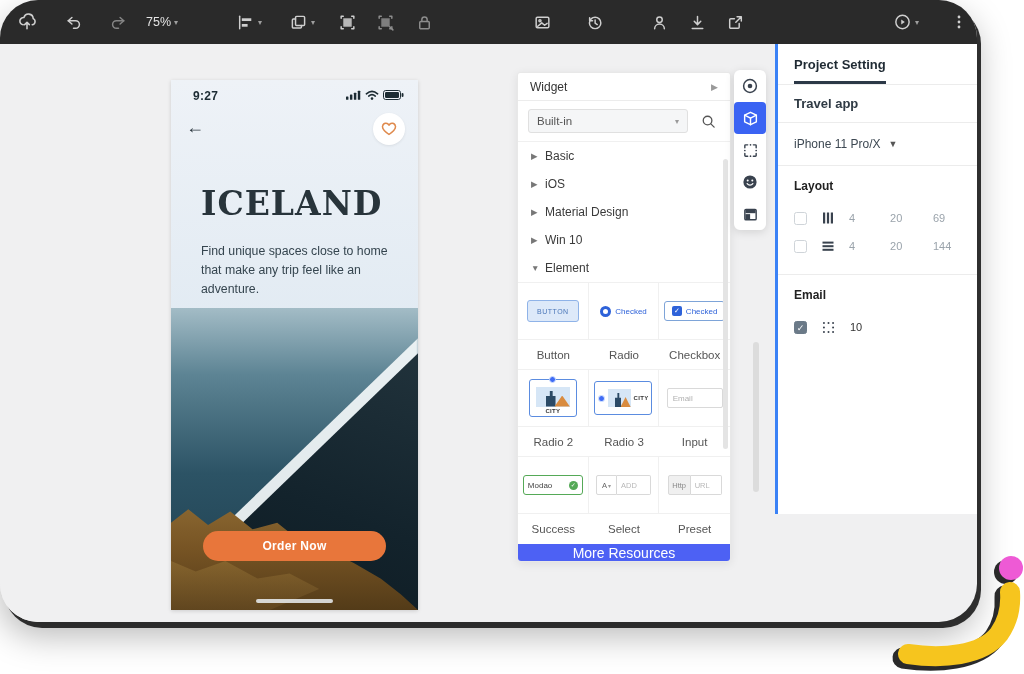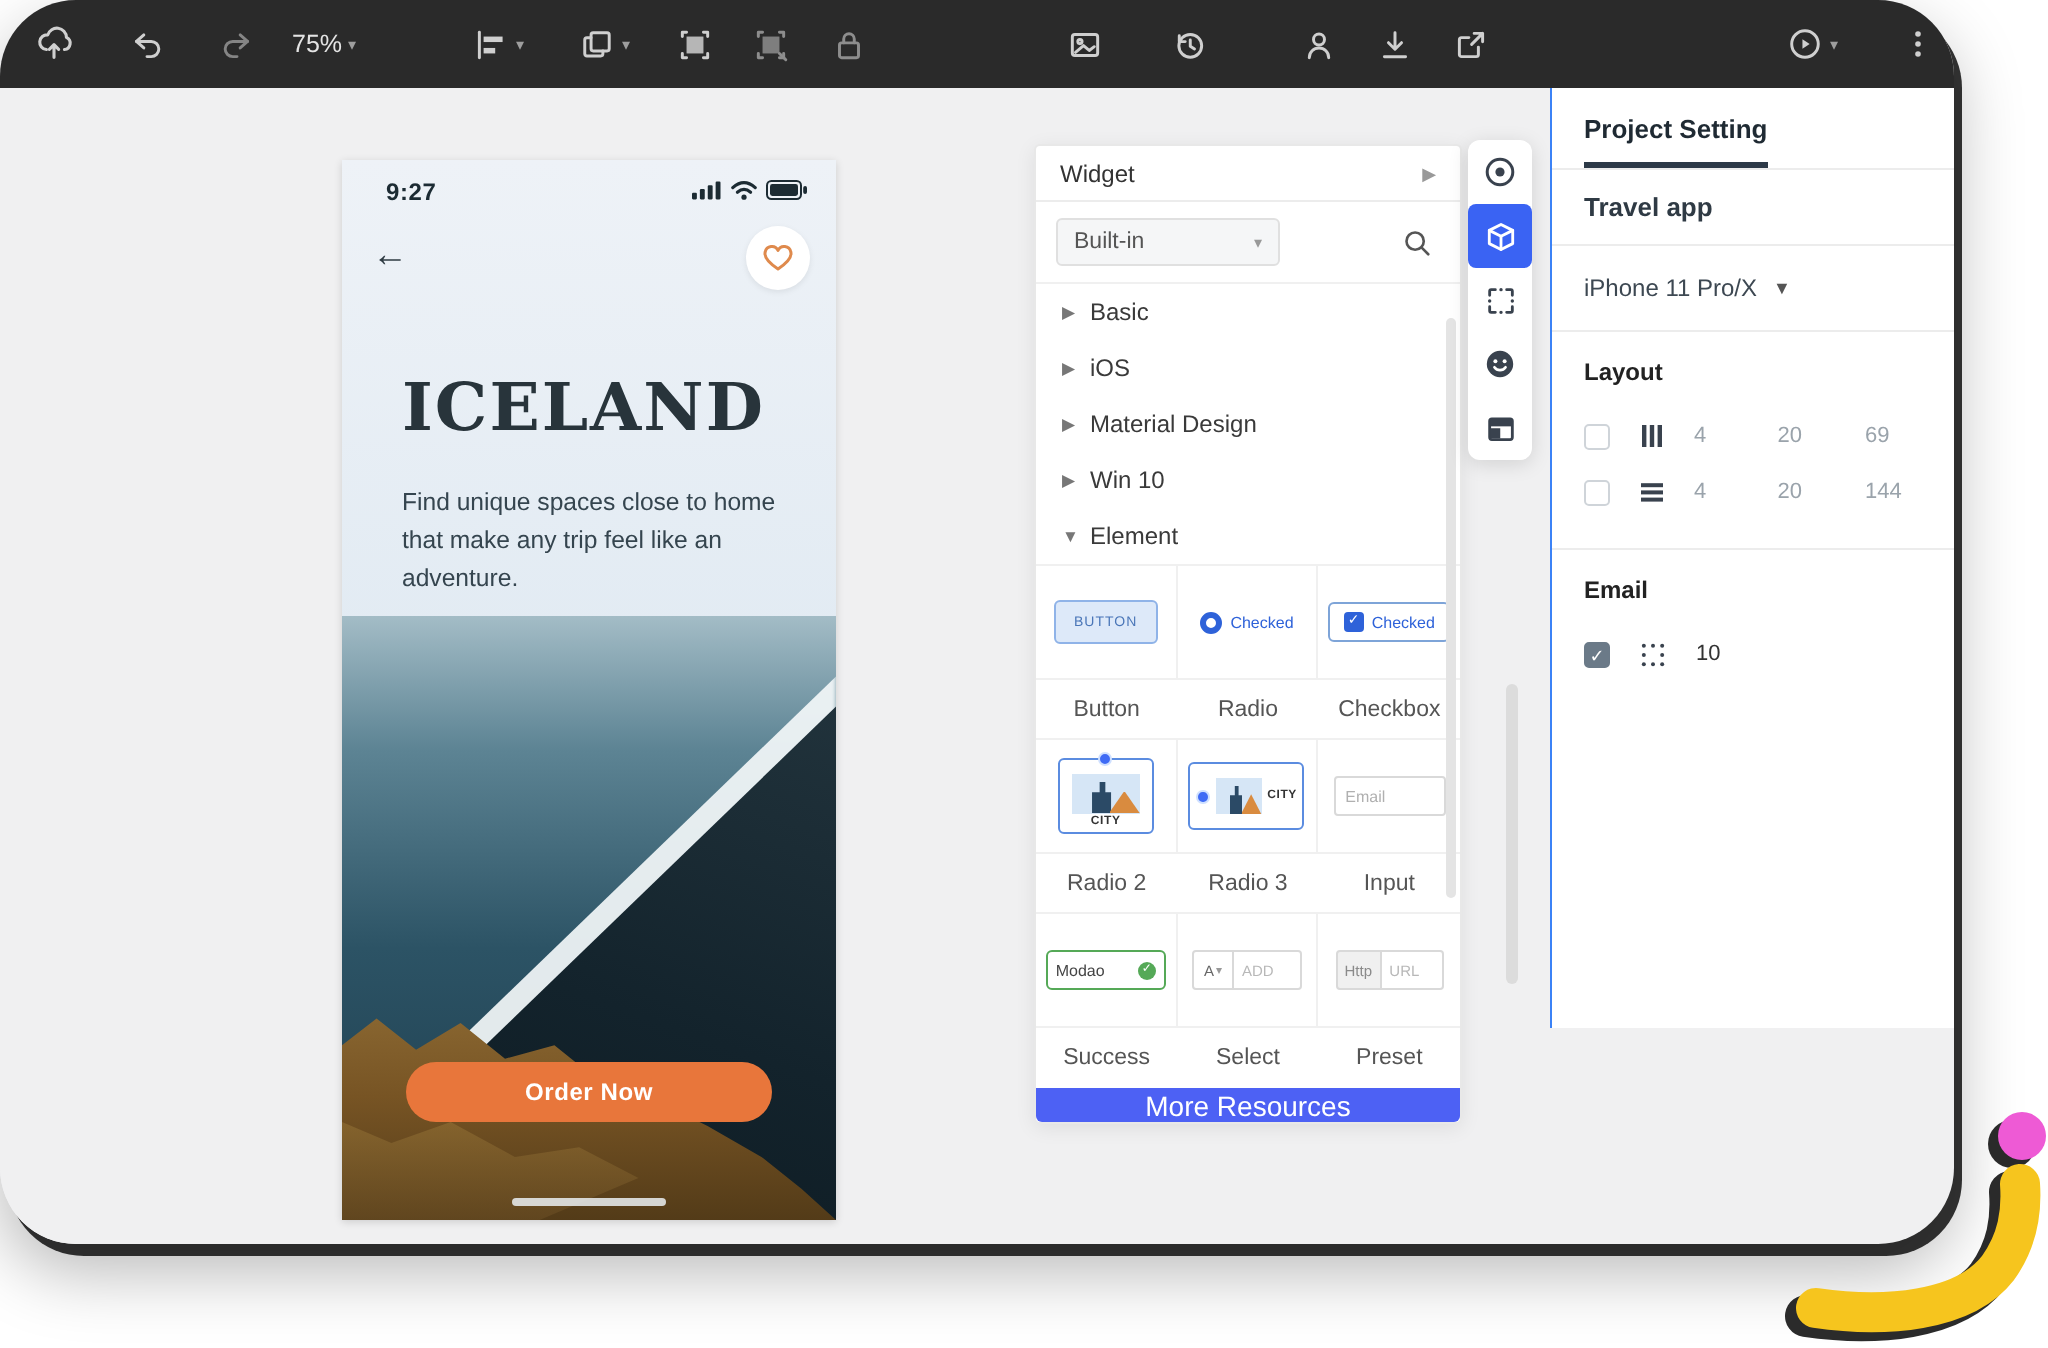--- a/index.html
+++ b/index.html
@@ -45,21 +45,21 @@
   .p-title { position:absolute; left:30px; top:104px; font-family:"DejaVu Serif", serif; font-weight:bold; font-size:33px; color:#28343b; letter-spacing:1px; }
   .p-sub { position:absolute; left:30px; top:162px; width:198px; font-size:12.3px; line-height:1.55; color:#35454f; }
   .p-cta { position:absolute; left:32px; top:451px; width:183px; height:30px; border-radius:15px; background:#e8763b; color:#ffffff; font-size:12px; font-weight:bold; display:flex; align-items:center; justify-content:center; letter-spacing:.3px; cursor:pointer; }
   .p-home { position:absolute; left:85px; top:519px; width:77px; height:4px; border-radius:2px; background:rgba(235,240,243,.85); }
 
   
   .wpanel { position:absolute; left:517px; top:72px; width:214px; height:490px; background:#ffffff; border:1px solid #e8e8e8; border-radius:3px; box-shadow:0 2px 10px rgba(0,0,0,.08); display:flex; flex-direction:column; z-index:5; }
   .wp-head { height:28px; flex:none; display:flex; align-items:center; padding:0 12px; border-bottom:1px solid #ececec; }
   .wp-title { font-size:12px; color:#333; }
   .wp-arrow { margin-left:auto; font-size:9px; color:#999; cursor:pointer; }
-  .wp-search { flex:none; display:flex; align-items:center; padding:8px 10px; border-bottom:1px solid #f0f0f0;gap:48px; }
+  .wp-search { flex:none; display:flex; align-items:center; padding:8px 10px; border-bottom:1px solid #f0f0f0; }
   .wp-select { flex:1; height:24px; background:#f5f6f7; border:1px solid #e0e0e0; border-radius:3px; display:flex; align-items:center; padding:0 8px; font-size:11.5px; color:#555; cursor:pointer; }
   .wp-select .caret2 { margin-left:auto; font-size:8px; color:#999; }
   .wp-searchbtn { width:24px; height:24px; margin-left:8px; display:flex; align-items:center; justify-content:center; cursor:pointer; }
   .wtree { flex:none; }
   .wtree-item { height:28px; display:flex; align-items:center; padding-left:13px; font-size:12px; color:#3a3a3a; cursor:pointer; }
   .wtree-item .tri { width:14px; font-size:8.5px; color:#777; }
   .wrow { display:grid; grid-template-columns:repeat(3,1fr); border-top:1px solid #f0f0f0; border-bottom:1px solid #f0f0f0; }
   .wcell { height:56px; border-right:1px solid #f0f0f0; display:flex; flex-direction:column; align-items:center; justify-content:center; cursor:pointer; }
   .wcell:last-child { border-right:none; }
   .lrow { display:grid; grid-template-columns:repeat(3,1fr); }
@@ -94,21 +94,21 @@
   .pre-url { width:31px; height:20px; border:1px solid #d9d9d9; border-left:none; border-radius:0 2px 2px 0; display:flex; align-items:center; padding-left:4px; font-size:7.5px; color:#b8b8b8; background:#fff; }
 
   
   .sidebar { position:absolute; left:734px; top:70px; width:32px; background:#fff; border-radius:6px; box-shadow:0 2px 10px rgba(0,0,0,.13); z-index:6; }
   .sbtn { width:32px; height:32px; display:flex; align-items:center; justify-content:center; cursor:pointer; }
   .sbtn svg { stroke:#39424e; fill:none; stroke-width:1.5; stroke-linecap:round; stroke-linejoin:round; }
   .sbtn.active { background:#3a63f3; border-radius:4px; }
   .sbtn.active svg { stroke:#ffffff; }
 
   
-  .rpanel { position:absolute; left:775px; top:44px; width:202px; height:470px; background:#ffffff; border-left:1px solid #3b82f6; }
+  .rpanel { position:absolute; left:775px; top:44px; width:202px; height:470px; background:#ffffff; border-left:3px solid #3b82f6; }
   .rp-tabrow { border-bottom:1px solid #ececec; padding:0 16px; }
   .rp-tab { display:inline-block; padding:13px 0 9px; font-size:13px; font-weight:bold; color:#1f2a33; border-bottom:3px solid #2c3947; cursor:pointer; }
   .rp-project { padding:11px 16px; font-size:13px; font-weight:bold; color:#2f3a44; border-bottom:1px solid #ececec; }
   .rp-device { padding:14px 16px; font-size:12px; color:#3d4852; border-bottom:1px solid #ececec; display:flex; align-items:center; cursor:pointer; }
   .rp-device .dchev { margin-left:8px; font-size:9px; color:#555; }
   .rp-section { padding:13px 16px 10px; }
   .rp-h { font-size:12px; font-weight:bold; color:#222; margin-bottom:11px; }
   .rp-row { display:flex; align-items:center; height:28px; }
   .ckb { width:13px; height:13px; border:1px solid #cfd4d9; border-radius:2.5px; background:#fff; cursor:pointer; flex:none; }
   .ckb.on { background:#6b7a88; border-color:#6b7a88; color:#fff; font-size:9px; line-height:13px; text-align:center; }

